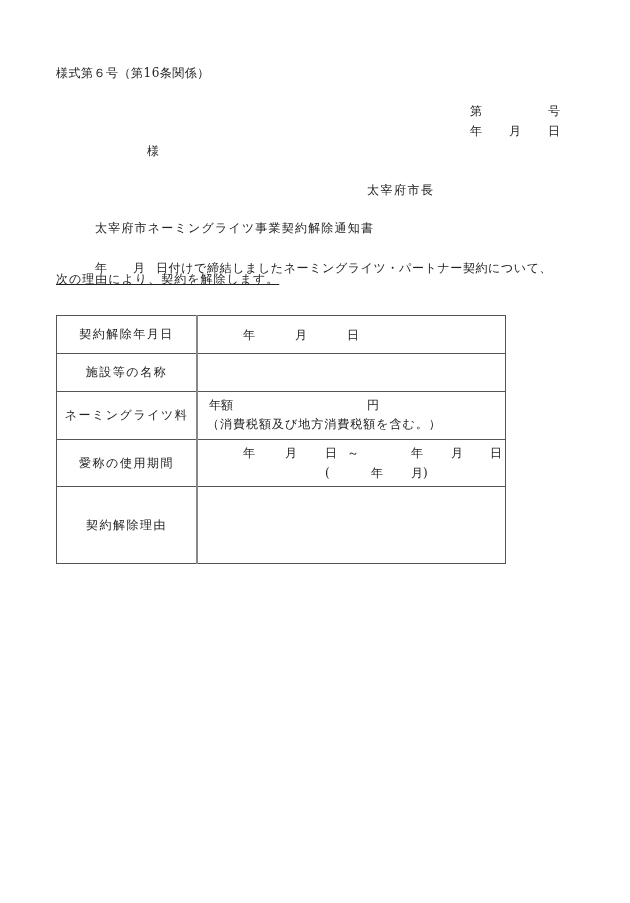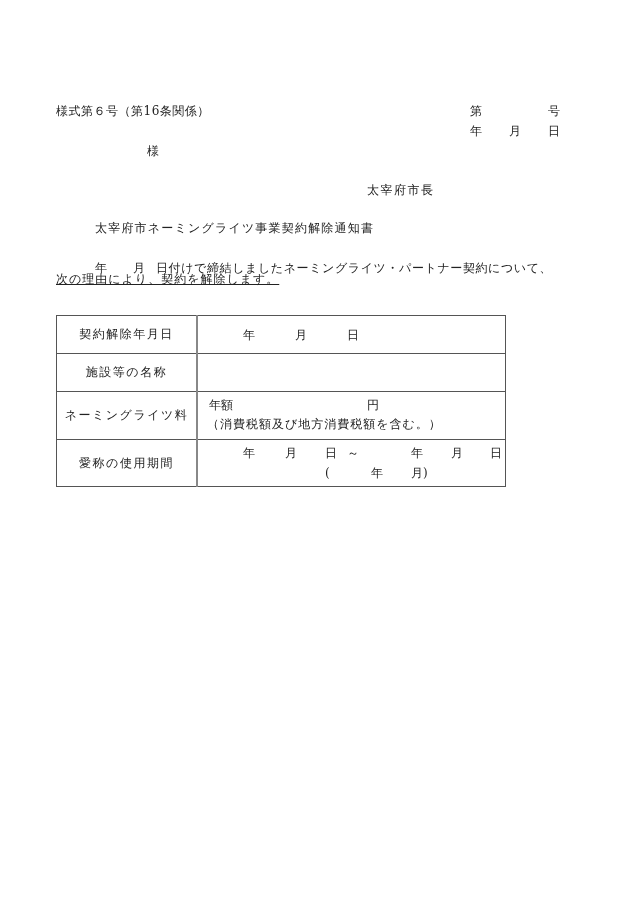--- a/index.html
+++ b/index.html
@@ -10,21 +10,21 @@
     body {
       width: 630px;
       height: 903px;
       position: relative;
       overflow: hidden;
       font-family: "DejaVu Serif", "Liberation Serif", serif;
       color: #222222;
       font-size: 12px;
     }
     .abs { position: absolute; white-space: nowrap; line-height: 14px; }
-    .form-id { left: 56px; top: 66px; letter-spacing: 0.5px; margin-top: 38px; }
+    .form-id { left: 56px; top: 66px; letter-spacing: 0.5px; }
     .num-label { left: 470px; top: 104px; }
     .num-suffix { left: 548px; top: 104px; }
     .date-y { left: 470px; top: 124px; }
     .date-m { left: 509px; top: 124px; }
     .date-d { left: 548px; top: 124px; }
     .addressee { left: 147px; top: 144px; }
     .sender { left: 367px; top: 183px; letter-spacing: 1.5px; }
     .title { left: 95px; top: 221px; letter-spacing: 1.2px; }
     .body1-y { left: 95px; top: 261px; }
     .body1-m { left: 133px; top: 261px; }
@@ -114,14 +114,18 @@
       <span class="cell-abs" style="left:127px; top:6px;">日</span>
       <span class="cell-abs" style="left:149px; top:6px;">～</span>
       <span class="cell-abs" style="left:213px; top:6px;">年</span>
       <span class="cell-abs" style="left:253px; top:6px;">月</span>
       <span class="cell-abs" style="left:292px; top:6px;">日</span>
       <span class="cell-abs" style="left:127px; top:26px;">(</span>
       <span class="cell-abs" style="left:173px; top:26px;">年</span>
       <span class="cell-abs" style="left:213px; top:26px;">月)</span>
     </td>
   </tr>
+  <tr class="r6">
+    <td class="label">契約解除理由</td>
+    <td class="value"></td>
+  </tr>
 </tbody>
   </table>
 
 </body></html>

